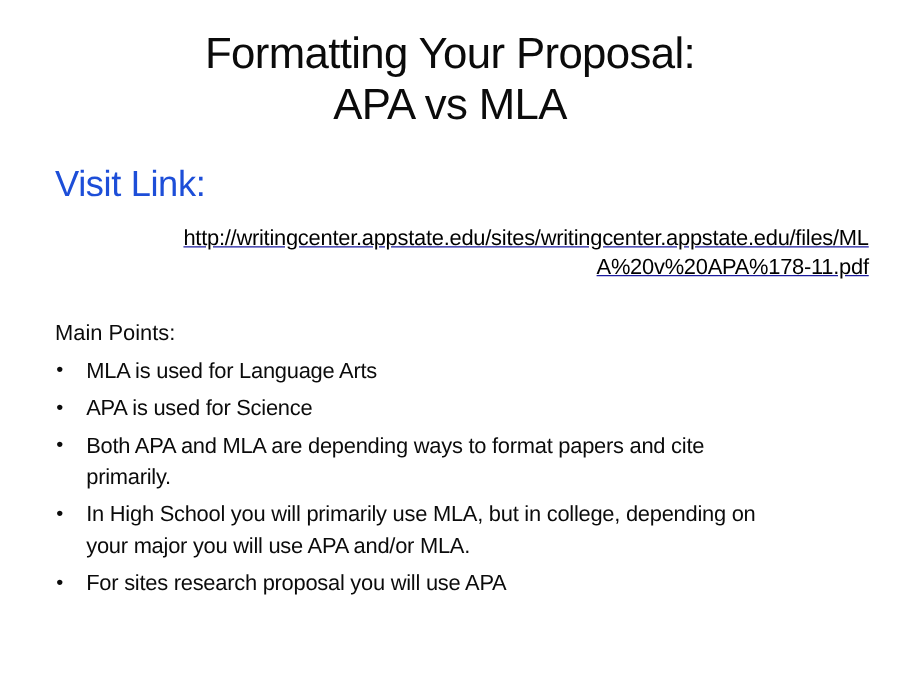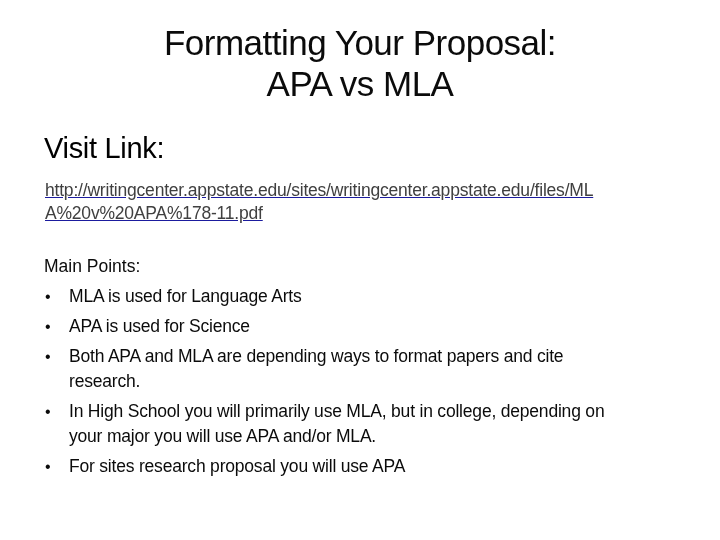--- a/index.html
+++ b/index.html
@@ -24,33 +24,34 @@
     color: #0b0b0b;
   }
   .title-line { display: block; }
   .visit-heading {
     position: absolute;
     top: 132px; left: 44px;
     margin: 0;
     font-size: 29px;
     font-weight: 400;
     letter-spacing: -0.3px;
-    color: #000000;
+    color: #1d4ed8;
   }
   .link {
     position: absolute;
     top: 179px; left: 45px;
     width: 650px;
     font-size: 17.5px;
     line-height: 23px;
     letter-spacing: -0.2px;
-    color: #404040;
+    color: #000000;
     text-decoration: underline;
     text-decoration-color: #1b1b9e;
     cursor: pointer;
+    text-align: right;
   }
   .link-line { display: block; }
   .mp-heading {
     position: absolute;
     top: 256px; left: 44px;
     font-size: 17.5px;
     font-weight: 400;
     color: #0b0b0b;
   }
   .bullets {
@@ -101,21 +102,21 @@
       <span class="dot">•</span>
       <span class="bullet-line">MLA is used for Language Arts</span>
     </li>
     <li>
       <span class="dot">•</span>
       <span class="bullet-line">APA is used for Science</span>
     </li>
     <li>
       <span class="dot">•</span>
       <span class="bullet-line">Both APA and MLA are depending ways to format papers and cite</span>
-      <span class="bullet-line">research.</span>
+      <span class="bullet-line">primarily.</span>
     </li>
     <li>
       <span class="dot">•</span>
       <span class="bullet-line">In High School you will primarily use MLA, but in college, depending on</span>
       <span class="bullet-line">your major you will use APA and/or MLA.</span>
     </li>
     <li>
       <span class="dot">•</span>
       <span class="bullet-line">For sites research proposal you will use APA</span>
     </li>

